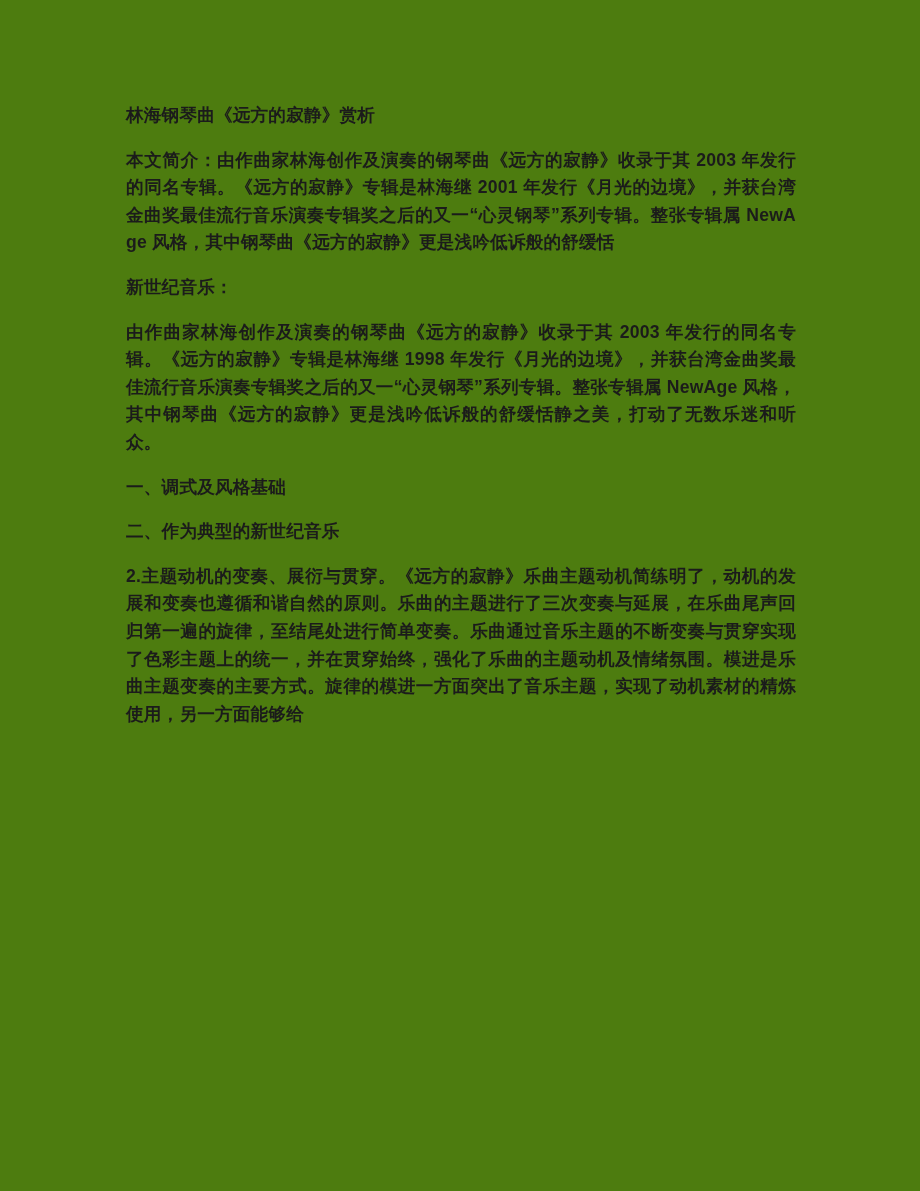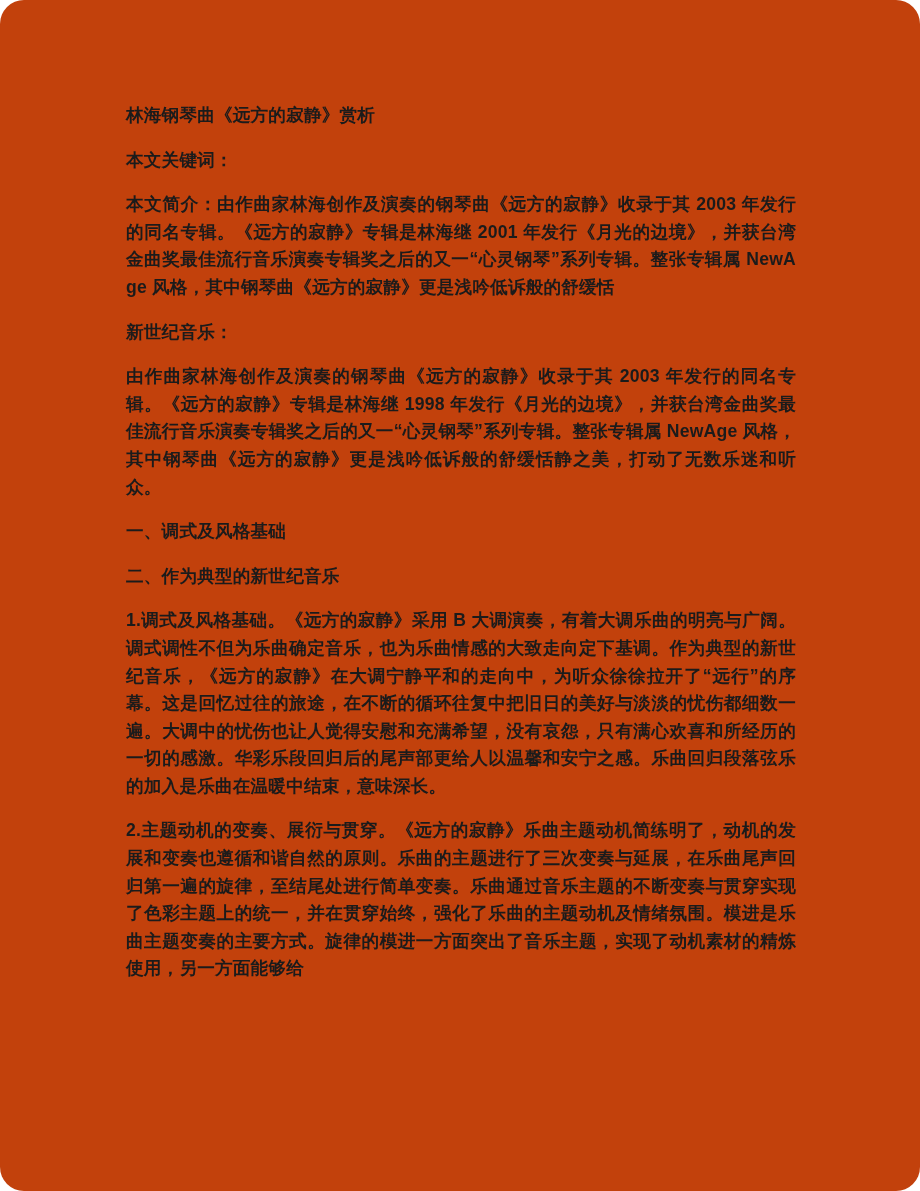--- a/index.html
+++ b/index.html
@@ -10,42 +10,39 @@
   body {
     width: 920px;
     height: 1191px;
     overflow: hidden;
     font-family: "Liberation Sans", "DejaVu Sans", sans-serif;
   }
   .page {
     box-sizing: border-box;
     width: 920px;
     height: 1191px;
-    background: #c2410c;
+    background: #4d7c0f;
     padding: 102px 124px 60px 126px;
     overflow: hidden;
-    border-radius: 24px;
   }
   .para {
     margin: 0 0 17px 0;
     font-size: 17.6px;
     line-height: 27.6px;
     font-weight: 600;
     color: #1b1b1b;
     text-align: justify;
     letter-spacing: 0.2px;
     word-break: break-all;
   }
 </style>
 </head>
 <body>
 
 <div class="page">
   <p class="para">林海钢琴曲《远方的寂静》赏析</p>
-  <p class="para">本文关键词：</p>
   <p class="para">本文简介：由作曲家林海创作及演奏的钢琴曲《远方的寂静》收录于其 2003 年发行的同名专辑。《远方的寂静》专辑是林海继 2001 年发行《月光的边境》，并获台湾金曲奖最佳流行音乐演奏专辑奖之后的又一“心灵钢琴”系列专辑。整张专辑属 NewAge 风格，其中钢琴曲《远方的寂静》更是浅吟低诉般的舒缓恬</p>
   <p class="para">新世纪音乐：</p>
   <p class="para">由作曲家林海创作及演奏的钢琴曲《远方的寂静》收录于其 2003 年发行的同名专辑。《远方的寂静》专辑是林海继 1998 年发行《月光的边境》，并获台湾金曲奖最佳流行音乐演奏专辑奖之后的又一“心灵钢琴”系列专辑。整张专辑属 NewAge 风格，其中钢琴曲《远方的寂静》更是浅吟低诉般的舒缓恬静之美，打动了无数乐迷和听众。</p>
   <p class="para">一、调式及风格基础</p>
   <p class="para">二、作为典型的新世纪音乐</p>
-  <p class="para">1.调式及风格基础。《远方的寂静》采用 B 大调演奏，有着大调乐曲的明亮与广阔。调式调性不但为乐曲确定音乐，也为乐曲情感的大致走向定下基调。作为典型的新世纪音乐，《远方的寂静》在大调宁静平和的走向中，为听众徐徐拉开了“远行”的序幕。这是回忆过往的旅途，在不断的循环往复中把旧日的美好与淡淡的忧伤都细数一遍。大调中的忧伤也让人觉得安慰和充满希望，没有哀怨，只有满心欢喜和所经历的一切的感激。华彩乐段回归后的尾声部更给人以温馨和安宁之感。乐曲回归段落弦乐的加入是乐曲在温暖中结束，意味深长。</p>
   <p class="para">2.主题动机的变奏、展衍与贯穿。《远方的寂静》乐曲主题动机简练明了，动机的发展和变奏也遵循和谐自然的原则。乐曲的主题进行了三次变奏与延展，在乐曲尾声回归第一遍的旋律，至结尾处进行简单变奏。乐曲通过音乐主题的不断变奏与贯穿实现了色彩主题上的统一，并在贯穿始终，强化了乐曲的主题动机及情绪氛围。模进是乐曲主题变奏的主要方式。旋律的模进一方面突出了音乐主题，实现了动机素材的精炼使用，另一方面能够给</p>
 </div>
 
 </body></html>

